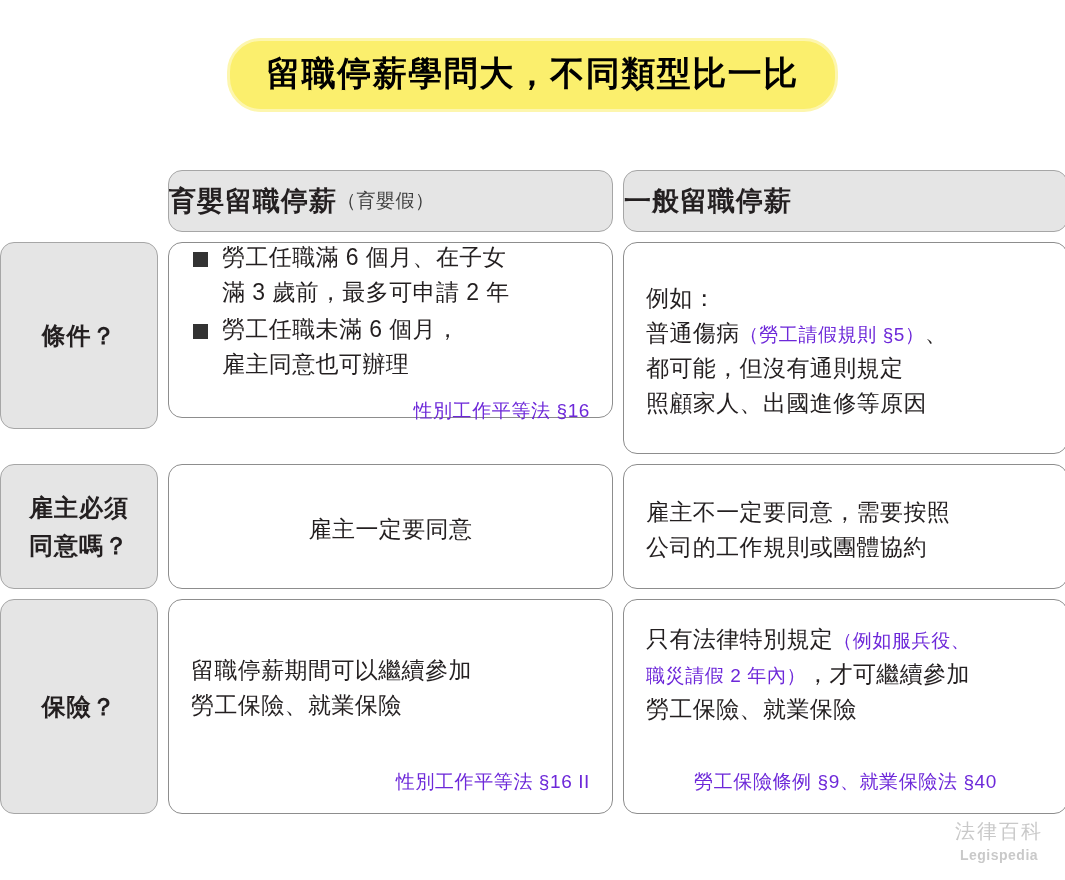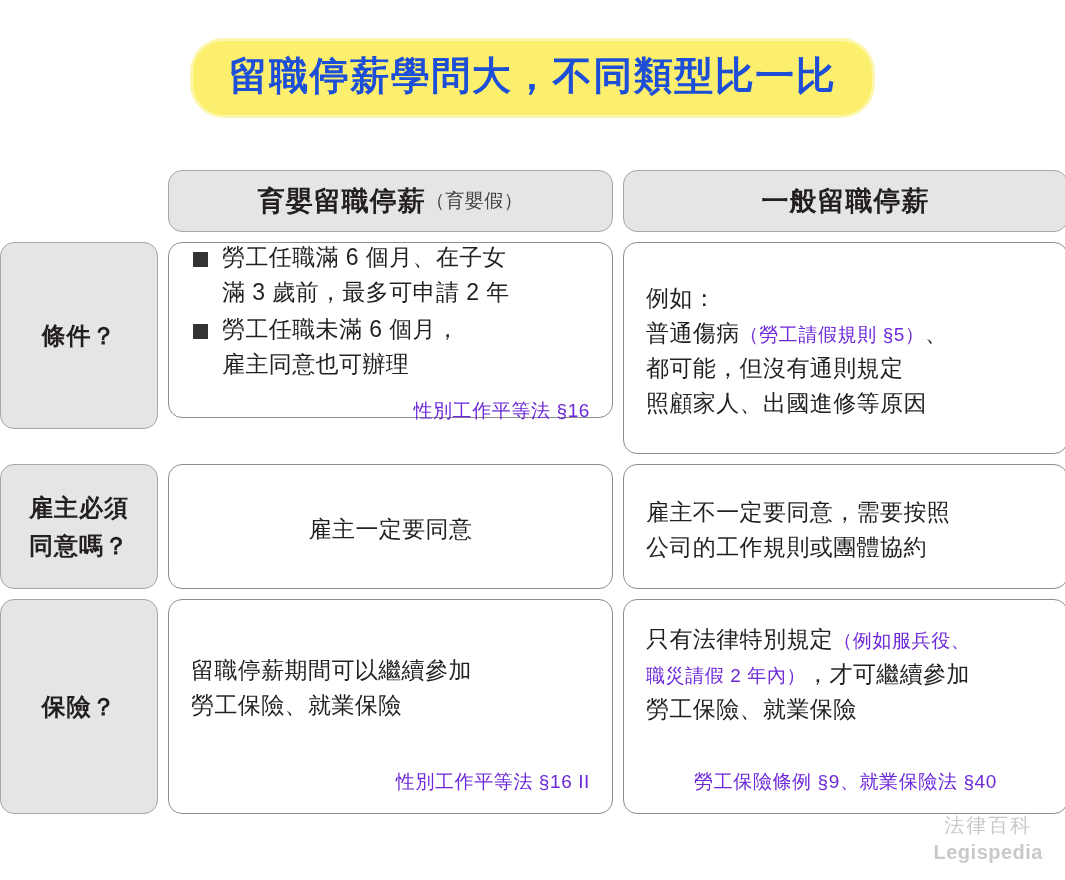--- a/index.html
+++ b/index.html
@@ -28,24 +28,24 @@
   .title-pill {
     background: #fbef6d;
     border: 3px solid #fdf6ae;
     border-radius: 34px;
     padding: 13px 36px 16px 36px;
     box-sizing: border-box;
     min-width: 600px;
     text-align: center;
   }
   .title-text {
-    font-size: 39px;
+    font-size: 34px;
     font-weight: bold;
     letter-spacing: 1.5px;
-    color: #1d4ed8;
+    color: #000000;
     line-height: 1.15;
     white-space: nowrap;
   }
 
   
   .grid {
     position: absolute;
     left: 0;
     top: 170px;
     width: 1065px;
@@ -69,21 +69,20 @@
   .box.gray {
     background: #e5e5e5;
     border-color: #a6a6a6;
   }
 
   
   .row-head .box {
     height: 62px;
     display: flex;
     align-items: center;
-    justify-content: center;
   }
   .row-head .cell-label { visibility: hidden; }
   .head-title {
     font-size: 27px;
     font-weight: bold;
     letter-spacing: 1px;
     color: #231f20;
     white-space: nowrap;
   }
   .head-note {
@@ -157,21 +156,21 @@
     text-align: center;
     line-height: 1;
   }
   .logo-cn {
     font-size: 20px;
     color: #c9c9c9;
     letter-spacing: 2px;
     display: block;
   }
   .logo-en {
-    font-size: 20px;
+    font-size: 14px;
     font-weight: bold;
     color: #c9c9c9;
     letter-spacing: 0.5px;
     display: block;
     margin-top: 7px;
   }
 </style>
 </head>
 <body>
 

